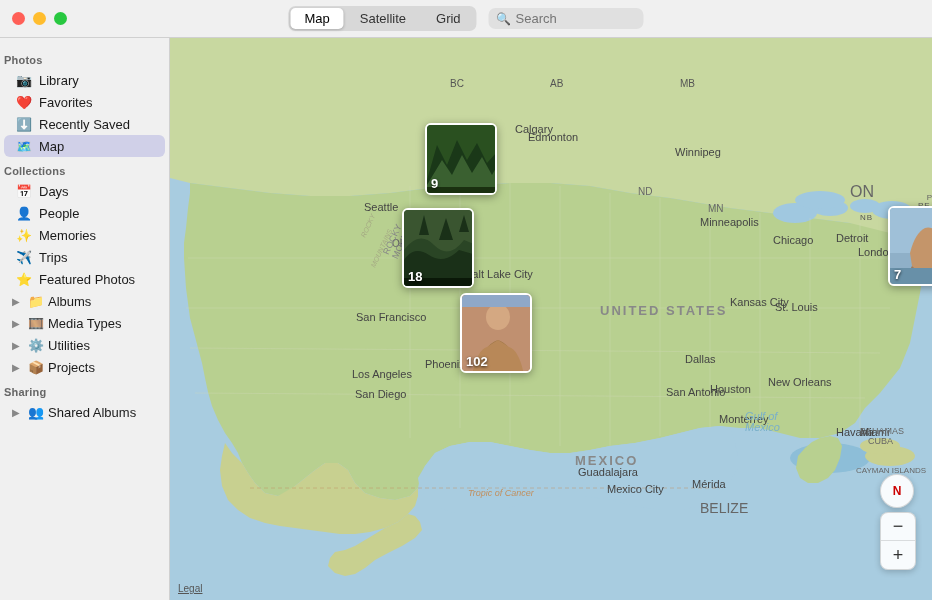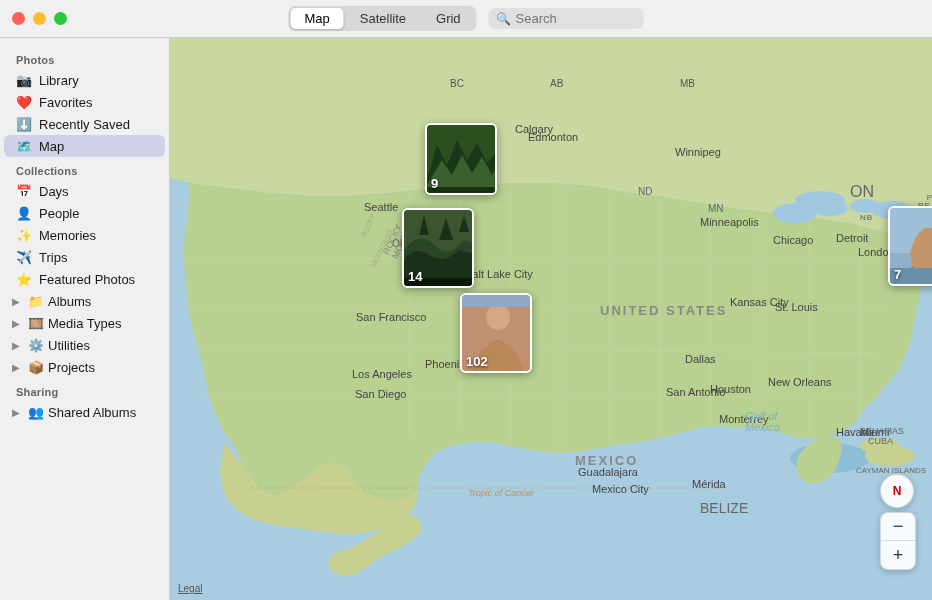--- a/index.html
+++ b/index.html
@@ -101,21 +101,21 @@
       background: #f0f0f0;
       flex-shrink: 0;
       overflow-y: auto;
       padding: 8px 0;
       border-right: 1px solid #d0d0d0;
     }
     .sidebar-section-header {
       font-size: 11px;
       font-weight: 600;
       color: #666;
-      padding: 8px 12px 3px 16px;
+      padding: 8px 12px 3px 4px;
       text-transform: none;
       letter-spacing: 0.2px;
     }
     .sidebar-item {
       display: flex;
       align-items: center;
       padding: 3px 8px 3px 12px;
       font-size: 13px;
       color: #1a1a1a;
       cursor: pointer;
@@ -474,21 +474,21 @@
       <div class="map-label" style="top:388px;left:690px;">Miami</div>
       <div class="map-label" style="top:375px;left:502px;margin-left:47px;">Monterrey</div>
 
       <div class="map-label country" style="top:415px;left:405px;">MEXICO</div>
       <div class="map-label water" style="top:372px;left:575px;">Gulf of</div>
       <div class="map-label water" style="top:383px;left:575px;">Mexico</div>
       <div class="map-label" style="top:388px;left:690px;font-size:9px;color:#666;">BAHAMAS</div>
       <div class="map-label" style="top:388px;left:666px;">Havana</div>
       <div class="map-label" style="top:398px;left:698px;font-size:9px;color:#666;">CUBA</div>
       <div class="map-label" style="top:428px;left:408px;">Guadalajara</div>
-      <div class="map-label" style="top:445px;left:422px;">Mexico City</div>
+      <div class="map-label" style="top:445px;left:437px;">Mexico City</div>
       <div class="map-label" style="top:440px;left:522px;">Mérida</div>
       <div class="map-label" style="top:462px;left:530px;font-size:14px;color:#666;">BELIZE</div>
       <div class="map-label" style="top:428px;left:686px;font-size:8px;color:#666;">CAYMAN ISLANDS</div>
 
       <div class="map-label" style="top:450px;left:298px;font-size:9px;color:#c09060;font-style:italic;">Tropic of Cancer</div>
       <div class="map-label" style="top:175px;left:690px;font-size:8px;color:#555;letter-spacing:1px;">NB</div>
       <div class="map-label" style="top:163px;left:748px;font-size:8px;color:#555;letter-spacing:1px;">PE</div>
 
       <div class="photo-cluster" style="top:85px;left:255px;">
         <div class="photo-thumb thumb-forest" style="width:72px;height:72px;">
@@ -505,21 +505,21 @@
       <div class="photo-cluster" style="top:170px;left:232px;">
         <div class="photo-thumb thumb-coast" style="width:72px;height:80px;">
           <svg width="72" height="80" viewBox="0 0 72 80">
             <rect width="72" height="80" fill="#3a5530"></rect>
             <path d="M0,40 Q15,20 30,35 Q45,50 60,30 L72,35 L72,80 L0,80 Z" fill="#2a4525"></path>
             <path d="M0,50 Q10,35 25,45 Q40,55 55,40 L72,45 L72,80 L0,80 Z" fill="#1a3018"></path>
             <rect x="0" y="68" width="72" height="12" fill="#0a1808"></rect>
             <path d="M15,25 L20,5 L25,25 Z M35,30 L42,8 L49,30 Z M55,22 L60,5 L65,22 Z" fill="#1a3018"></path>
           </svg>
         </div>
-        <div class="count-badge">14</div>
+        <div class="count-badge">18</div>
       </div>
 
       <div class="photo-cluster" style="top:255px;left:290px;">
         <div class="photo-thumb thumb-person" style="width:72px;height:80px;">
           <svg width="72" height="80" viewBox="0 0 72 80">
             <rect width="72" height="80" fill="#c09070"></rect>
             <ellipse cx="36" cy="22" rx="12" ry="13" fill="#d4a882"></ellipse>
             <path d="M15,80 Q20,50 36,45 Q52,50 57,80 Z" fill="#a07848"></path>
             <path d="M10,80 Q15,55 25,52 L36,45 L47,52 Q57,55 62,80 Z" fill="#b88858"></path>
             <rect x="0" y="0" width="72" height="12" fill="#8fa8c8"></rect>

